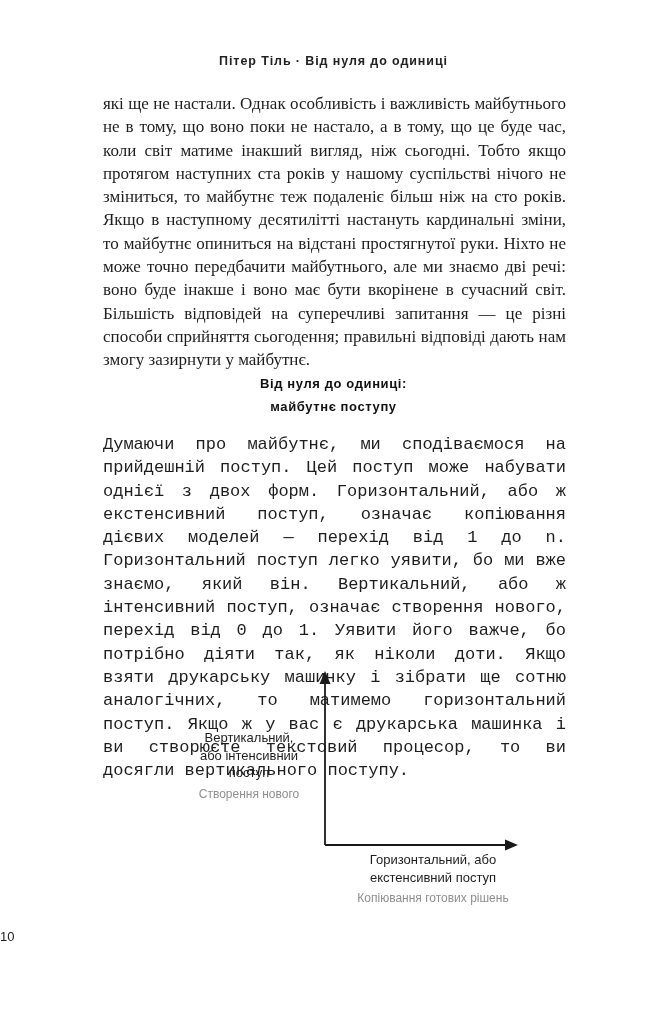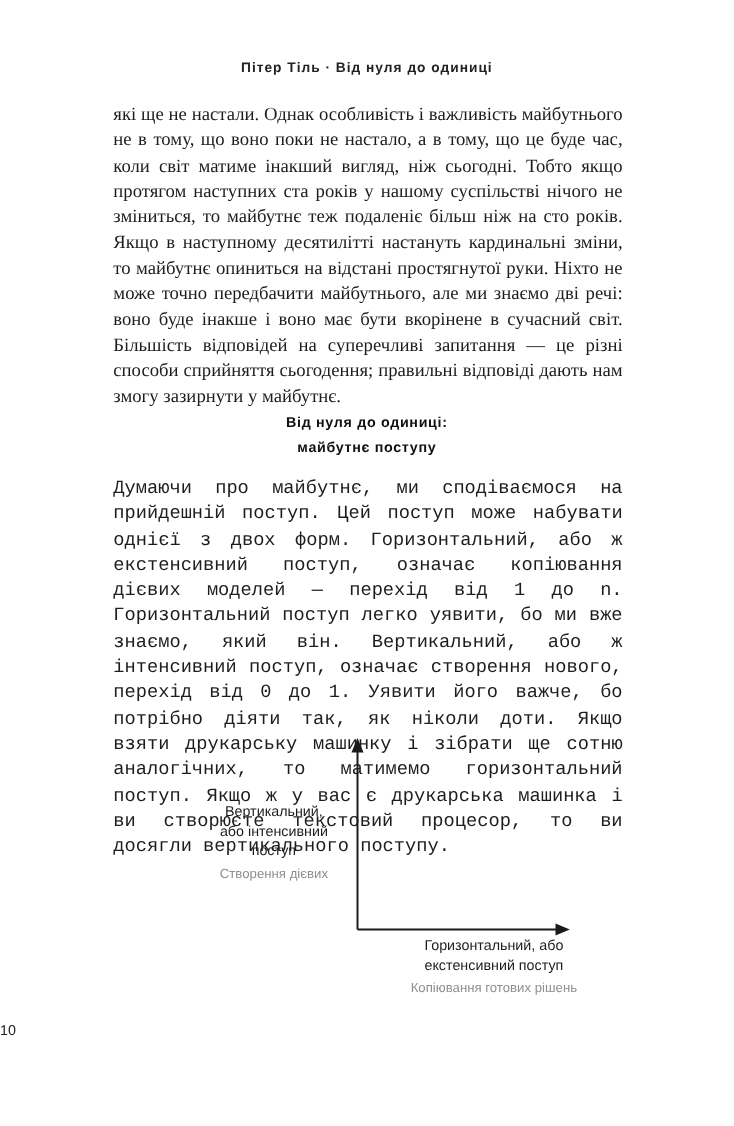--- a/index.html
+++ b/index.html
@@ -52,21 +52,21 @@
     top: 665px; left: 0;
     width: 667px; height: 255px;
   }
   .axes-svg { position: absolute; top: 0; left: 0; }
   .axis-label-block {
     position: absolute;
     font-family: "Liberation Sans", sans-serif;
     text-align: center;
   }
   .axis-label-block.vertical { left: 158px; top: 64px; width: 182px; }
-  .axis-label-block.horizontal { left: 344px; top: 186px; width: 210px; }
+  .axis-label-block.horizontal { left: 328px; top: 186px; width: 210px; }
   .axis-label {
     font-size: 13px;
     line-height: 17.5px;
     color: #1d1d1d;
     white-space: pre-line;
   }
   .axis-sublabel {
     margin-top: 5px;
     font-size: 12px;
     line-height: 15px;
@@ -106,21 +106,21 @@
 
       <line x1="325" y1="180" x2="506" y2="180" stroke="#1a1a1a" stroke-width="1.8"></line>
 
       <polygon points="518,180 505,174.5 505,185.5" fill="#1a1a1a"></polygon>
     </svg>
 
     <div class="axis-label-block vertical">
       <div class="axis-label">Вертикальний,
 або інтенсивний
 поступ</div>
-      <div class="axis-sublabel">Створення дієвих</div>
+      <div class="axis-sublabel">Створення нового</div>
     </div>
 
     <div class="axis-label-block horizontal">
       <div class="axis-label">Горизонтальний, або
 екстенсивний поступ</div>
       <div class="axis-sublabel">Копіювання готових рішень</div>
     </div>
 
   </div>
 

